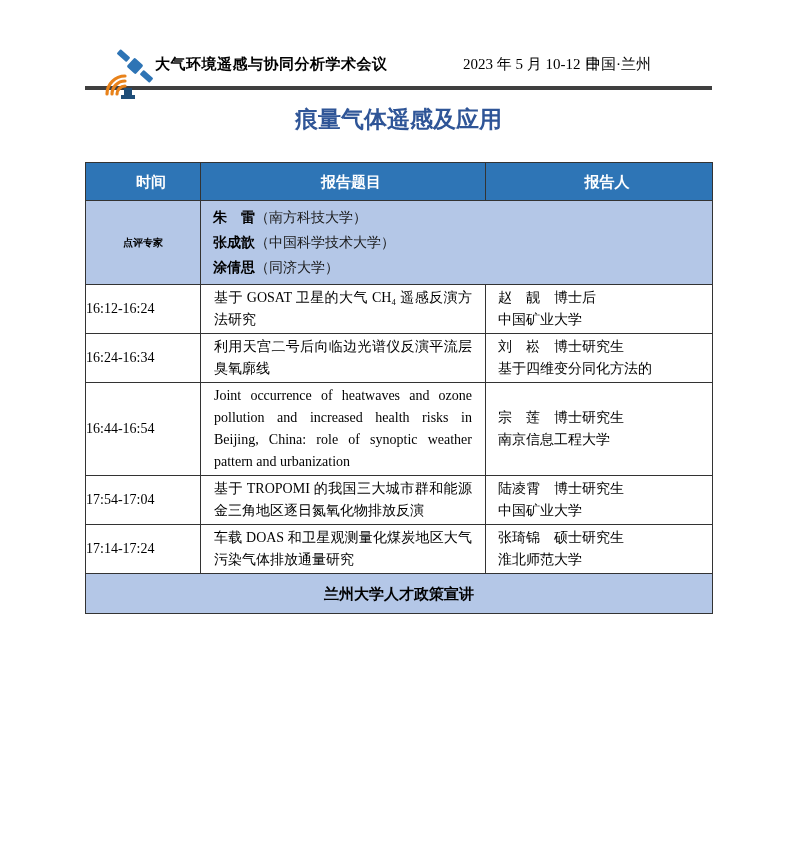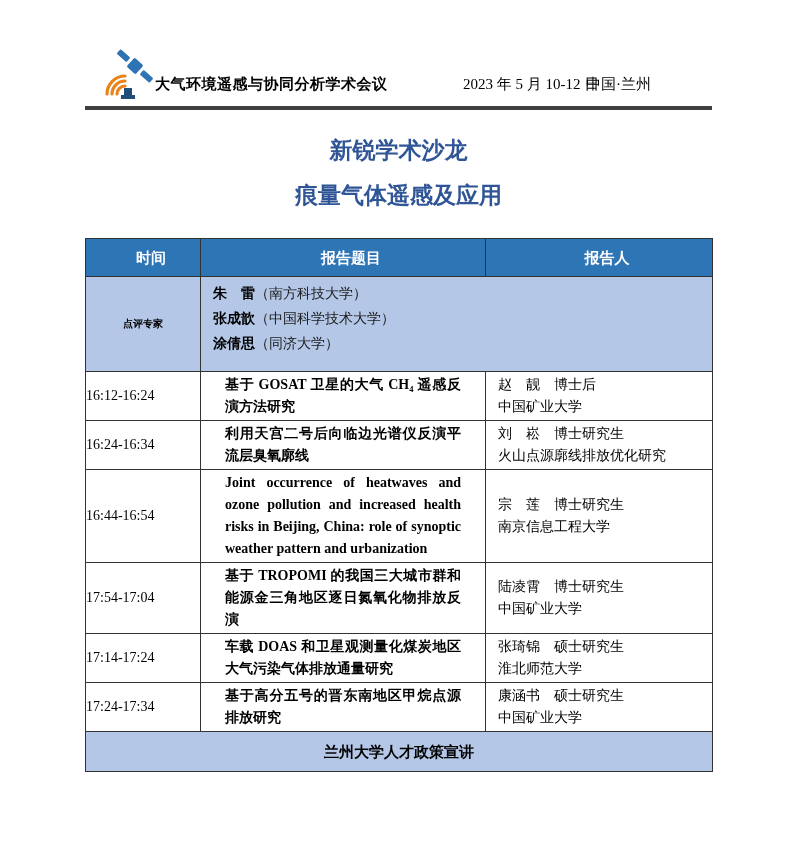--- a/index.html
+++ b/index.html
@@ -6,21 +6,21 @@
   html, body { background: #ffffff; }
   body {
     width: 794px; height: 851px;
     font-family: "Liberation Serif", "DejaVu Serif", serif;
     color: #000;
     overflow: hidden;
   }
   .page { width: 627px; margin-left: 85px; position: relative; }
 
   
-  .hdr { position: relative; height: 106px; }
+  .hdr { position: relative; height: 86px; }
   .hdr .logo { position: absolute; left: 17px; top: 48px; }
   .hdr .conf-name {
     position: absolute; left: 70px; bottom: 12px;
     font-family: "Liberation Sans", "DejaVu Sans", sans-serif;
     font-weight: bold; font-size: 15px; letter-spacing: .5px;
   }
   .hdr .conf-date { position: absolute; left: 378px; bottom: 12px; font-size: 15px; }
   .hdr .conf-loc  { position: absolute; left: 501px; bottom: 12px; font-size: 15px; }
   .rule { height: 4px; background: #3f3f3f; }
 
@@ -54,27 +54,27 @@
     background: #2E75B6; color: #fff;
     font-family: "Liberation Sans", "DejaVu Sans", sans-serif;
     font-weight: bold; font-size: 15px; height: 38px; text-align: center; padding-left: 16px;
   }
   tr.experts { background: #B4C7E7; height: 75px; }
   tr.experts td.lab {
     text-align: center;
     font-family: "Liberation Sans", "DejaVu Sans", sans-serif;
     font-weight: bold; font-size: 10px;
   }
-  tr.experts td.names { padding: 4px 6px 15px 12px; }
+  tr.experts td.names { padding: 4px 6px 4px 12px; }
   .exp-line { line-height: 24px; }
   .exp-line .nm { font-weight: bold; font-family: "Liberation Sans", "DejaVu Sans", sans-serif; }
   .exp-line .aff { color: #1a1a1a; }
 
   td.time { text-align: left; font-size: 14px; }
-  td.ttl  { padding: 2px 24px; text-align: justify; font-weight: bold; }
+  td.ttl  { padding: 2px 13px; text-align: justify; }
   td.spk  { padding: 2px 6px 2px 12px; }
   td.spk .deg { margin-left: 1em; }
 
   tr.h45 { height: 45px; } tr.h47 { height: 47px; } tr.h64 { height: 64px; }
   tr.h46 { height: 46px; } tr.h42 { height: 42px; }
 
   tr.special { height: 40px; }
   tr.special td {
     background: #B4C7E7; text-align: center;
     font-family: "Liberation Sans", "DejaVu Sans", sans-serif;
@@ -99,21 +99,20 @@
         <rect x="42" y="15" width="13" height="6" rx="1" fill="#2E74B5"></rect>
       </g>
       <path d="M22 40 h8 v7 h3 v4 h-14 v-4 h3 z" fill="#1F4E79"></path>
     </svg>
     <span class="conf-name">大气环境遥感与协同分析学术会议</span>
     <span class="conf-date">2023 年 5 月 10-12 日</span>
     <span class="conf-loc">中国·兰州</span>
   </div>
   <div class="rule"></div>
 
-  <div class="salon-title">新锐学术沙龙</div>
   <div class="salon-subtitle">痕量气体遥感及应用</div>
 
   <table class="program">
     <colgroup>
         <col class="c-time">
         <col class="c-title">
         <col class="c-spk">
       </colgroup>
     <tbody>
         <tr class="head">
@@ -143,21 +142,21 @@
       <td class="spk">
         <div><span>赵　靓</span><span class="deg">博士后</span></div>
         <div>中国矿业大学</div>
       </td>
     </tr>
     <tr class="h47">
       <td class="time">16:24-16:34</td>
       <td class="ttl">利用天宫二号后向临边光谱仪反演平流层臭氧廓线</td>
       <td class="spk">
         <div><span>刘　崧</span><span class="deg">博士研究生</span></div>
-        <div>火山点源廓线排放优化研究</div>
+        <div>基于四维变分同化方法的</div>
       </td>
     </tr>
     <tr class="h64">
       <td class="time">16:44-16:54</td>
       <td class="ttl">Joint occurrence of heatwaves and ozone pollution and increased health risks in Beijing, China: role of synoptic weather pattern and urbanization</td>
       <td class="spk">
         <div><span>宗　莲</span><span class="deg">博士研究生</span></div>
         <div>南京信息工程大学</div>
       </td>
     </tr>
@@ -170,28 +169,20 @@
       </td>
     </tr>
     <tr class="h46">
       <td class="time">17:14-17:24</td>
       <td class="ttl">车载 DOAS 和卫星观测量化煤炭地区大气污染气体排放通量研究</td>
       <td class="spk">
         <div><span>张琦锦</span><span class="deg">硕士研究生</span></div>
         <div>淮北师范大学</div>
       </td>
     </tr>
-    <tr class="h42">
-      <td class="time">17:24-17:34</td>
-      <td class="ttl">基于高分五号的晋东南地区甲烷点源排放研究</td>
-      <td class="spk">
-        <div><span>康涵书</span><span class="deg">硕士研究生</span></div>
-        <div>中国矿业大学</div>
-      </td>
-    </tr>
 
     <tr class="special">
       <td colspan="3">兰州大学人才政策宣讲</td>
     </tr>
 
   </tbody>
     </table>
 
 </div>
 

